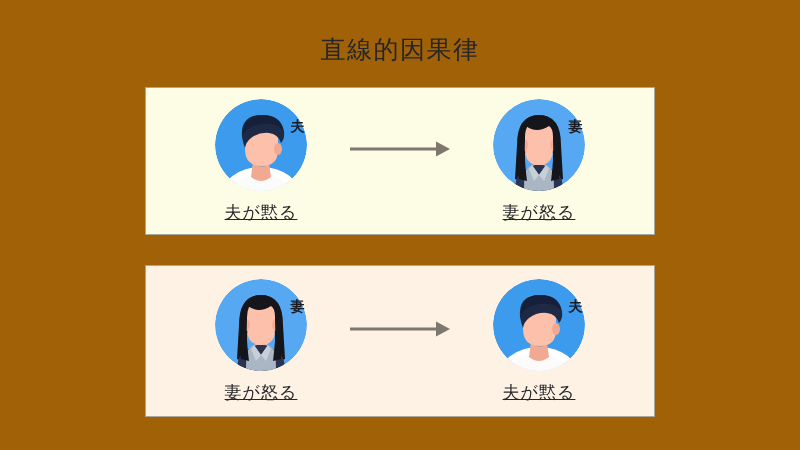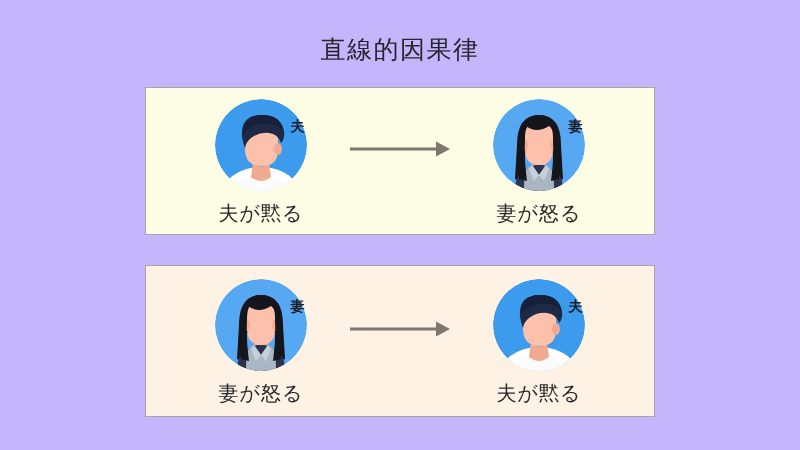--- a/index.html
+++ b/index.html
@@ -11,21 +11,21 @@
     height: 450px;
     background: #f5f5f1;
     font-family: "Liberation Sans", "DejaVu Sans", sans-serif;
     overflow: hidden;
     position: relative;
   }
 
   #slide {
     position: absolute;
     inset: 0;
-    background: #c4b5fd;
+    background: #a16207;
   }
 
   
   #title {
     position: absolute;
     top: 32px;
     left: 0;
     width: 800px;
     text-align: center;
     font-size: 25px;
@@ -86,25 +86,26 @@
     top: 20px;
     font-size: 14px;
     color: #1b1b22;
     font-weight: 700;
     line-height: 14px;
     letter-spacing: 0.5px;
   }
 
   .node-label {
     margin-top: 12px;
-    font-size: 20px;
+    font-size: 17px;
     color: #26262a;
     letter-spacing: 1px;
     line-height: 20px;
     white-space: nowrap;
+    text-decoration: underline;
   }
 
   .arrow {
     width: 108px;
     height: 30px;
     flex: 0 0 auto;
     position: relative;
     top: -12px;
   }
 </style>

